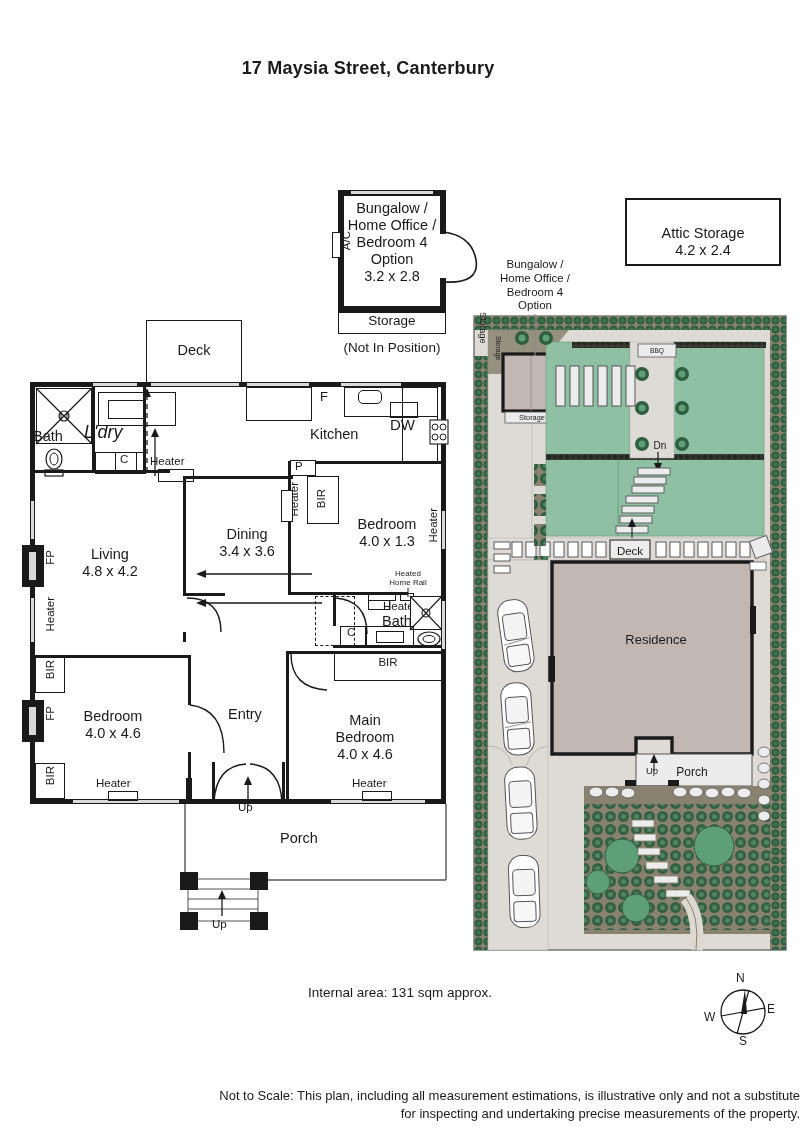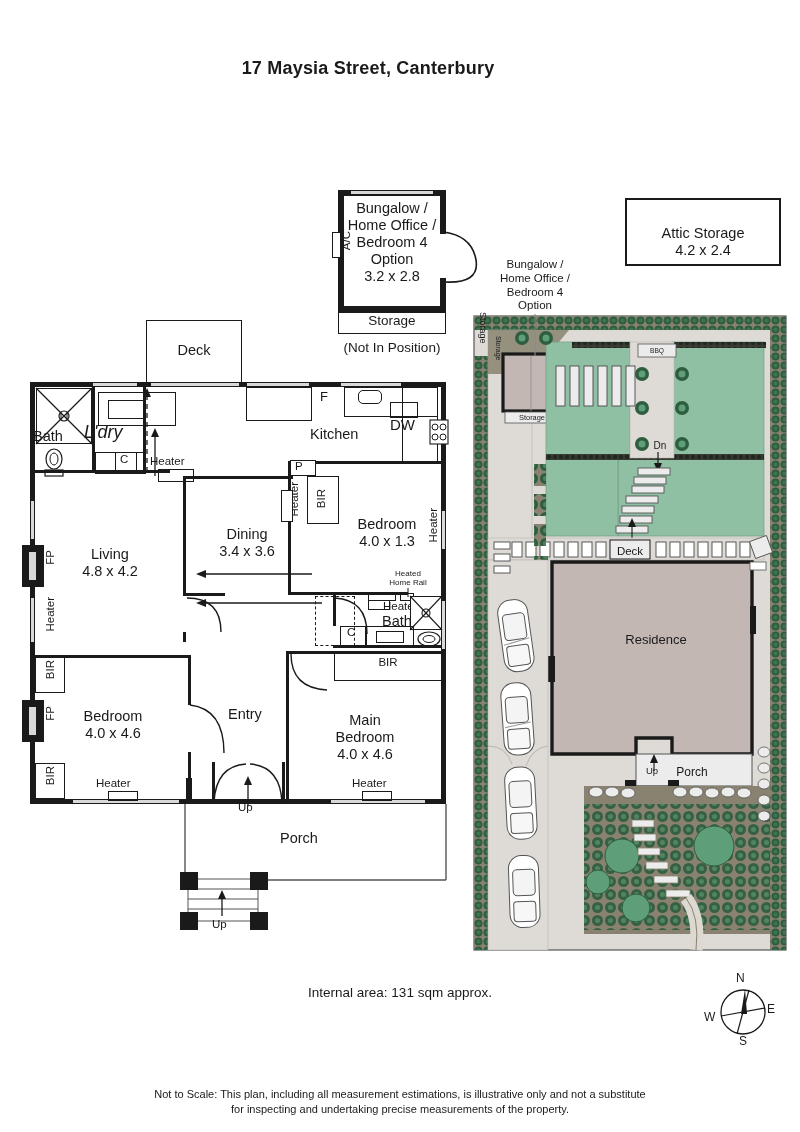--- a/index.html
+++ b/index.html
@@ -12,21 +12,21 @@
   .sm{font-size:11.5px;}
   .xs{font-size:8px;line-height:1.1;}
   .vert{writing-mode:vertical-rl;transform:rotate(180deg);}
   .w-th{position:absolute;background:#1a1a1a;}
   .w-tn{position:absolute;background:#1a1a1a;}
   .win{position:absolute;background:#d9d9d9;border:1px solid #1a1a1a;box-sizing:border-box;}
   .box{position:absolute;border:1px solid #1a1a1a;box-sizing:border-box;background:transparent;}
   .fill{position:absolute;background:#1a1a1a;}
   svg{position:absolute;top:0;left:0;overflow:visible;}
   .foot1{position:absolute;top:985px;left:0;width:800px;text-align:center;font-size:13.5px;}
-  .foot2{position:absolute;top:1087px;left:0;width:800px;text-align:center;font-size:11px;line-height:1.35;}
+  .foot2{position:absolute;top:1087px;left:0;width:800px;text-align:right;font-size:13px;line-height:1.35;}
   .sitewrap{position:absolute;left:474px;top:316px;width:312px;height:634px;}
   .cbox{position:absolute;border:2.5px solid #1a1a1a;box-sizing:border-box;}
 </style>
 </head>
 <body>
 
 <div class="ttl">17 Maysia Street, Canterbury</div>
 
 <div>
   <div class="abs" style="left:338px;top:190px;width:108px;height:6px;background:#1a1a1a;"></div>

